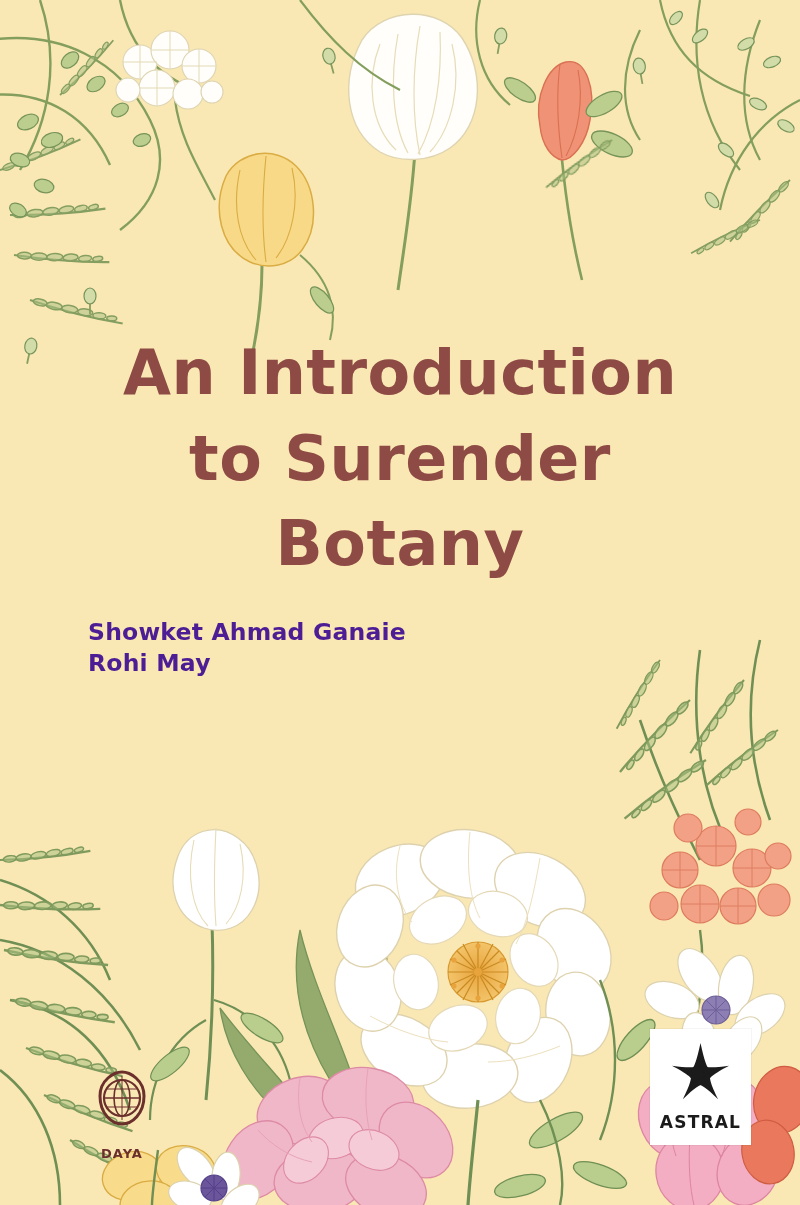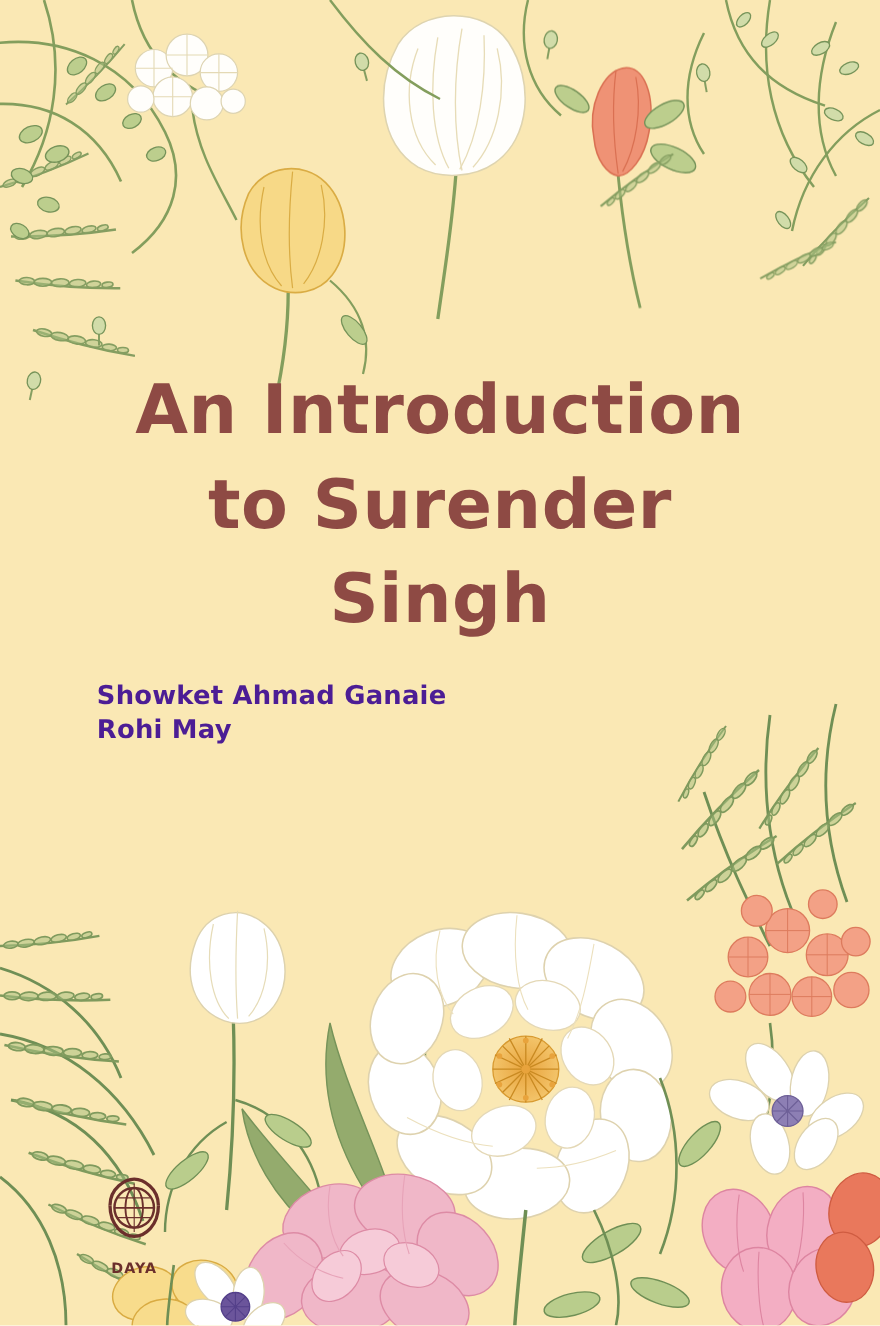--- a/index.html
+++ b/index.html
@@ -519,21 +519,21 @@
     </g>
     <g stroke="#6f8f55" fill="none" stroke-width="2.4">
       <path d="M600 980 C 620 1030 620 1090 600 1140"></path>
       <path d="M540 1100 C 560 1140 566 1180 560 1205"></path>
     </g>
   </svg>
 
   <div class="title-block">
     <span class="line">An Introduction</span>
     <span class="line">to Surender</span>
-    <span class="line">Singh</span>
+    <span class="line">Botany</span>
   </div>
 
   <div class="authors">
     <span class="author">Showket Ahmad Ganaie</span>
     <span class="author">Rohi May</span>
   </div>
 
   <div class="daya-logo">
     <div class="daya-seal">
       <svg viewBox="0 0 56 56" width="56" height="56" aria-hidden="true">
@@ -542,14 +542,39 @@
         <path d="M10 28 H46" stroke="#6b2f2c" stroke-width="1.6"></path>
         <path d="M13 19 H43 M13 37 H43" stroke="#6b2f2c" stroke-width="1.2"></path>
         <path d="M6 26 C 6 10 20 2 28 2 C 36 2 50 10 50 26" fill="none" stroke="#6b2f2c" stroke-width="3"></path>
         <path d="M6 26 C 6 44 18 54 28 54 C 38 54 50 44 50 26" fill="none" stroke="#6b2f2c" stroke-width="3"></path>
         <path d="M28 6 L28 50" stroke="#6b2f2c" stroke-width="1"></path>
       </svg>
     </div>
     <div class="daya-text">DAYA</div>
   </div>
 
+  <div class="astral-logo">
+    <div class="astral-star">
+      <svg viewBox="0 0 101 74" width="101" height="74" aria-hidden="true">
+        <rect x="0" y="0" width="101" height="74" fill="#ffffff"></rect>
+        <g transform="translate(50.5,40)">
+          <g fill="#1b1b1b">
+            <path d="M0 -32 C 4 -14 6 -8 10 -4 C 6 -2 2 2 0 6 C -2 2 -6 -2 -10 -4 C -6 -8 -4 -14 0 -32 Z"></path>
+            <g transform="rotate(72)">
+                <path d="M0 -30 C 3 -13 5 -8 9 -4 C 5 -2 2 2 0 6 C -2 2 -5 -2 -9 -4 C -5 -8 -3 -13 0 -30 Z"></path>
+              </g>
+            <g transform="rotate(144)">
+                <path d="M0 -30 C 3 -13 5 -8 9 -4 C 5 -2 2 2 0 6 C -2 2 -5 -2 -9 -4 C -5 -8 -3 -13 0 -30 Z"></path>
+              </g>
+            <g transform="rotate(216)">
+                <path d="M0 -30 C 3 -13 5 -8 9 -4 C 5 -2 2 2 0 6 C -2 2 -5 -2 -9 -4 C -5 -8 -3 -13 0 -30 Z"></path>
+              </g>
+            <g transform="rotate(288)">
+                <path d="M0 -30 C 3 -13 5 -8 9 -4 C 5 -2 2 2 0 6 C -2 2 -5 -2 -9 -4 C -5 -8 -3 -13 0 -30 Z"></path>
+              </g>
+          </g>
+        </g>
+      </svg>
+    </div>
+    <div class="astral-word">ASTRAL</div>
+  </div>
 
 </div>
 
 </body></html>

